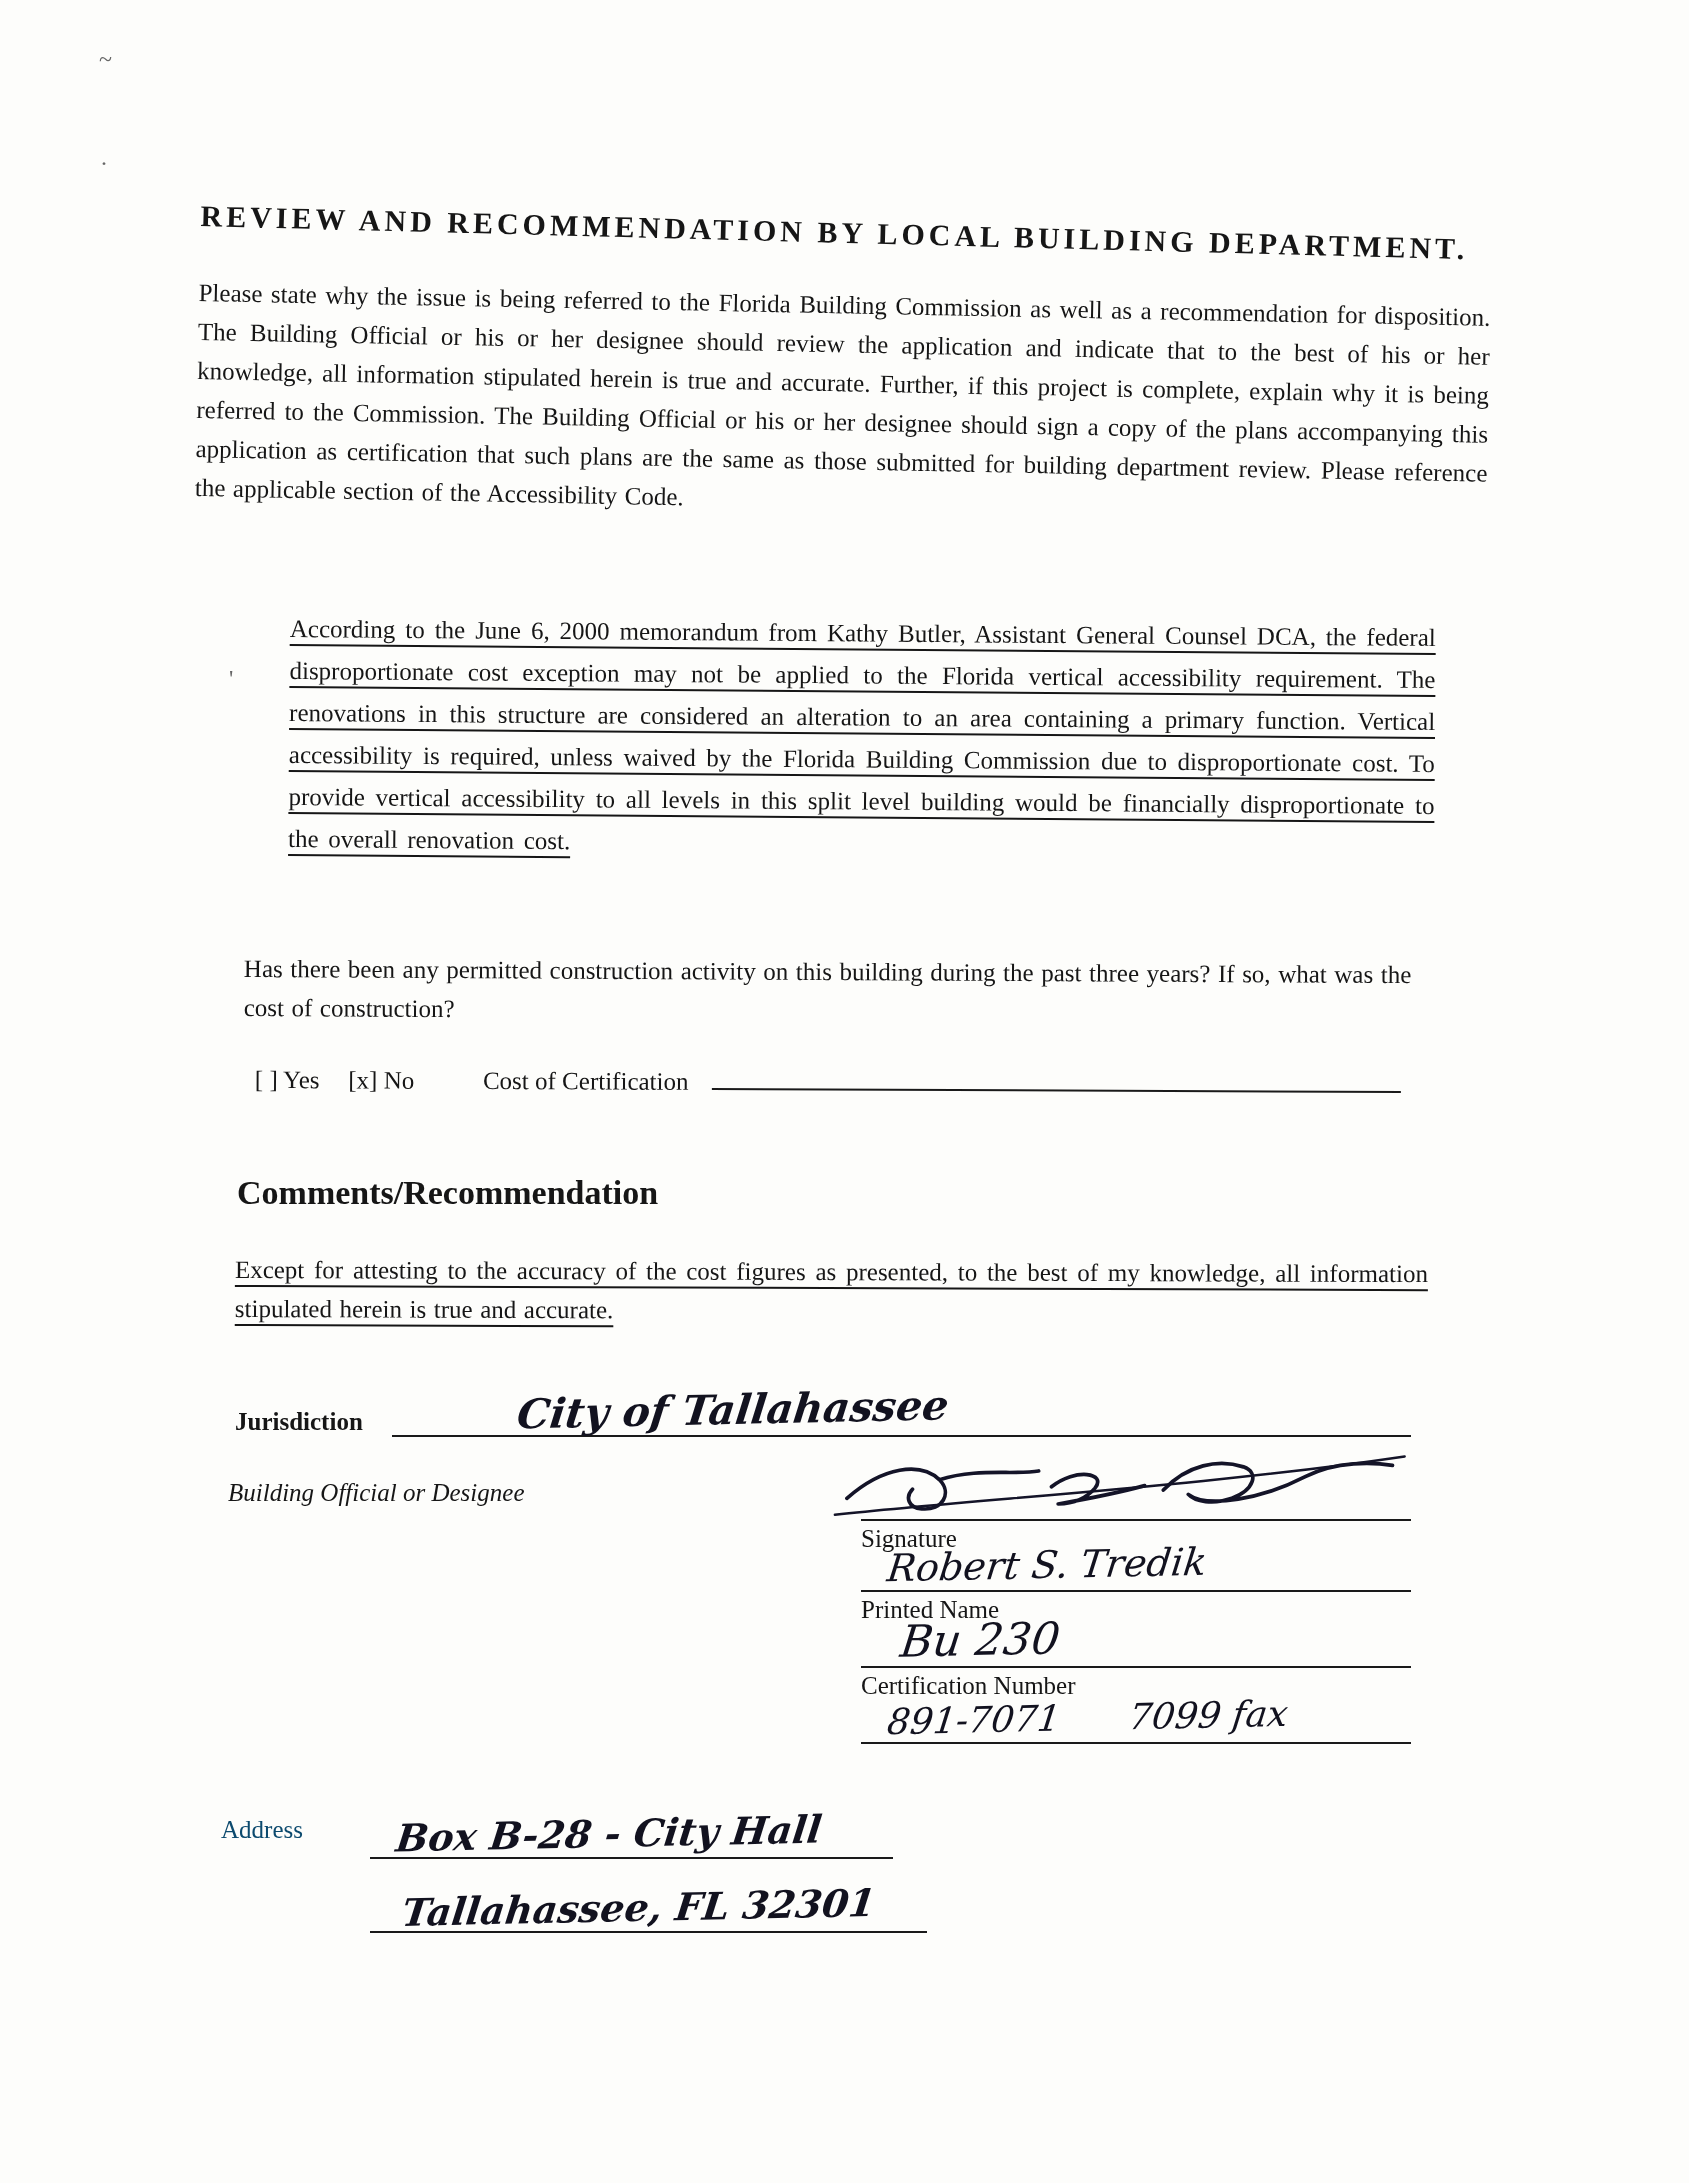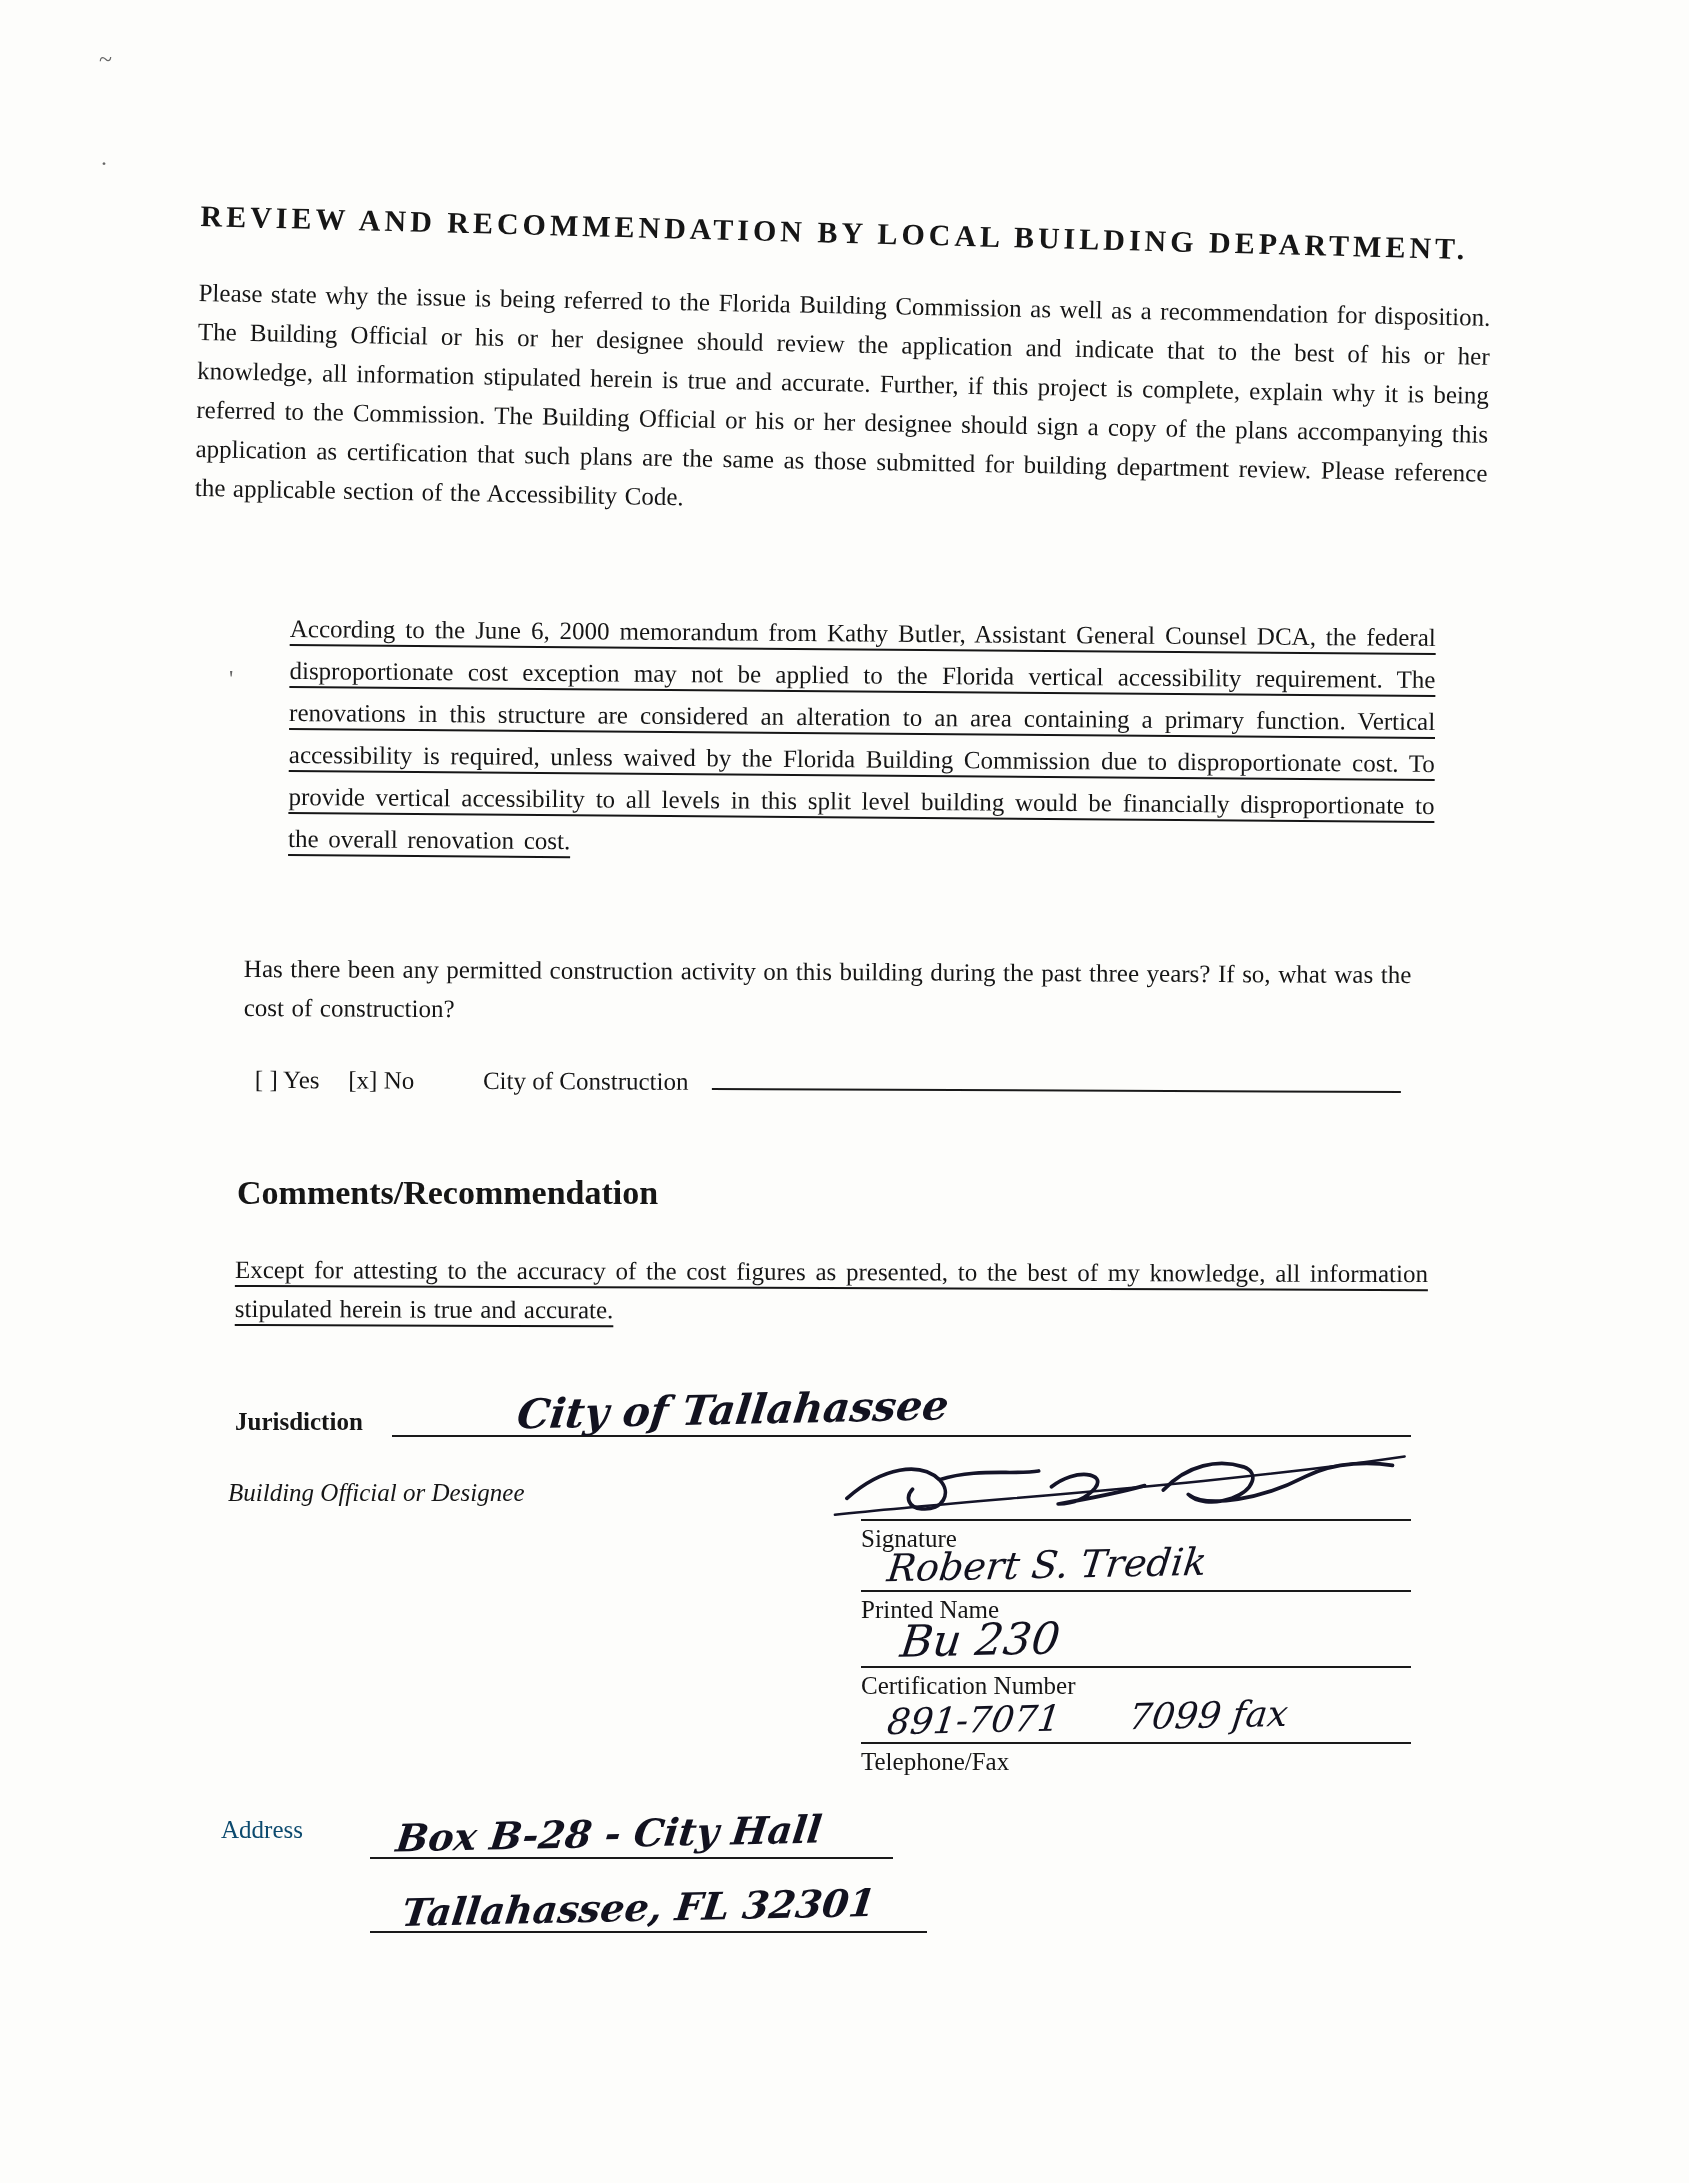--- a/index.html
+++ b/index.html
@@ -60,21 +60,21 @@
 
   <div class="abs body-text intro" style="left:199px;top:273px;width:1292px;">Please state why the issue is being referred to the Florida Building Commission as well as a recommendation for disposition. The Building Official or his or her designee should review the application and indicate that to the best of his or her knowledge, all information stipulated herein is true and accurate. Further, if this project is complete, explain why it is being referred to the Commission. The Building Official or his or her designee should sign a copy of the plans accompanying this application as certification that such plans are the same as those submitted for building department review.  Please reference the applicable section of the Accessibility Code.</div>
 
   <div class="abs body-text referral" style="left:290px;top:608px;width:1146px;">According to the June 6, 2000 memorandum from Kathy Butler, Assistant General Counsel DCA, the federal disproportionate cost exception may not be applied to the Florida vertical accessibility requirement.  The renovations in this structure are considered an alteration to an area containing a primary function.  Vertical accessibility is required, unless waived by the Florida Building Commission due to disproportionate cost. To provide vertical accessibility to all levels in this split level building would be financially disproportionate to the overall renovation cost.</div>
 
   <div class="abs body-text question" style="left:244px;top:949px;width:1199px;">Has there been any permitted construction activity on this building during the past three years?  If so, what was the cost of construction?</div>
 
   <div class="abs check-line" style="left:255px;top:1058px;">
     <span class="opt">[ ] Yes</span>
     <span class="opt">[x] No</span>
-    <span class="cost">City of Construction</span>
+    <span class="cost">Cost of Certification</span>
     <span class="blank"></span>
   </div>
 
   <div class="abs heading" style="left:237px;top:1174px;">Comments/Recommendation</div>
 
   <div class="abs body-text statement" style="left:235px;top:1250px;width:1193px;">Except for attesting to the accuracy of the cost figures as presented, to the best of my knowledge, all information stipulated herein is true and accurate.</div>
 
   <div class="abs field-flex" style="left:235px;top:1386px;width:1176px;">
     <span class="label" style="margin-right:29px;margin-bottom:1.3px;">Jurisdiction</span>
     <span class="write-line">
@@ -105,21 +105,20 @@
     <div class="val">
       <span class="hand" style="font-size:44px;margin-bottom:1.3px;margin-left:13.3px;">Bu 230</span>
     </div>
     <div class="lbl">Certification Number</div>
   </div>
 
   <div class="sig-row" style="top:1693px;">
     <div class="val">
       <span class="hand" style="font-size:36px;margin-bottom:4px;">891-7071      7099 fax</span>
     </div>
-    <div class="lbl">Telephone/Fax</div>
   </div>
 
   <div class="abs label faded" style="left:221px;top:1816px;">Address</div>
 
   <div class="abs field-flex" style="left:370px;top:1808px;width:523px;">
     <span class="write-line">
       <span class="hand" style="left:26.5px;font-size:38px;">Box B-28 - City Hall</span>
     </span>
   </div>
 

